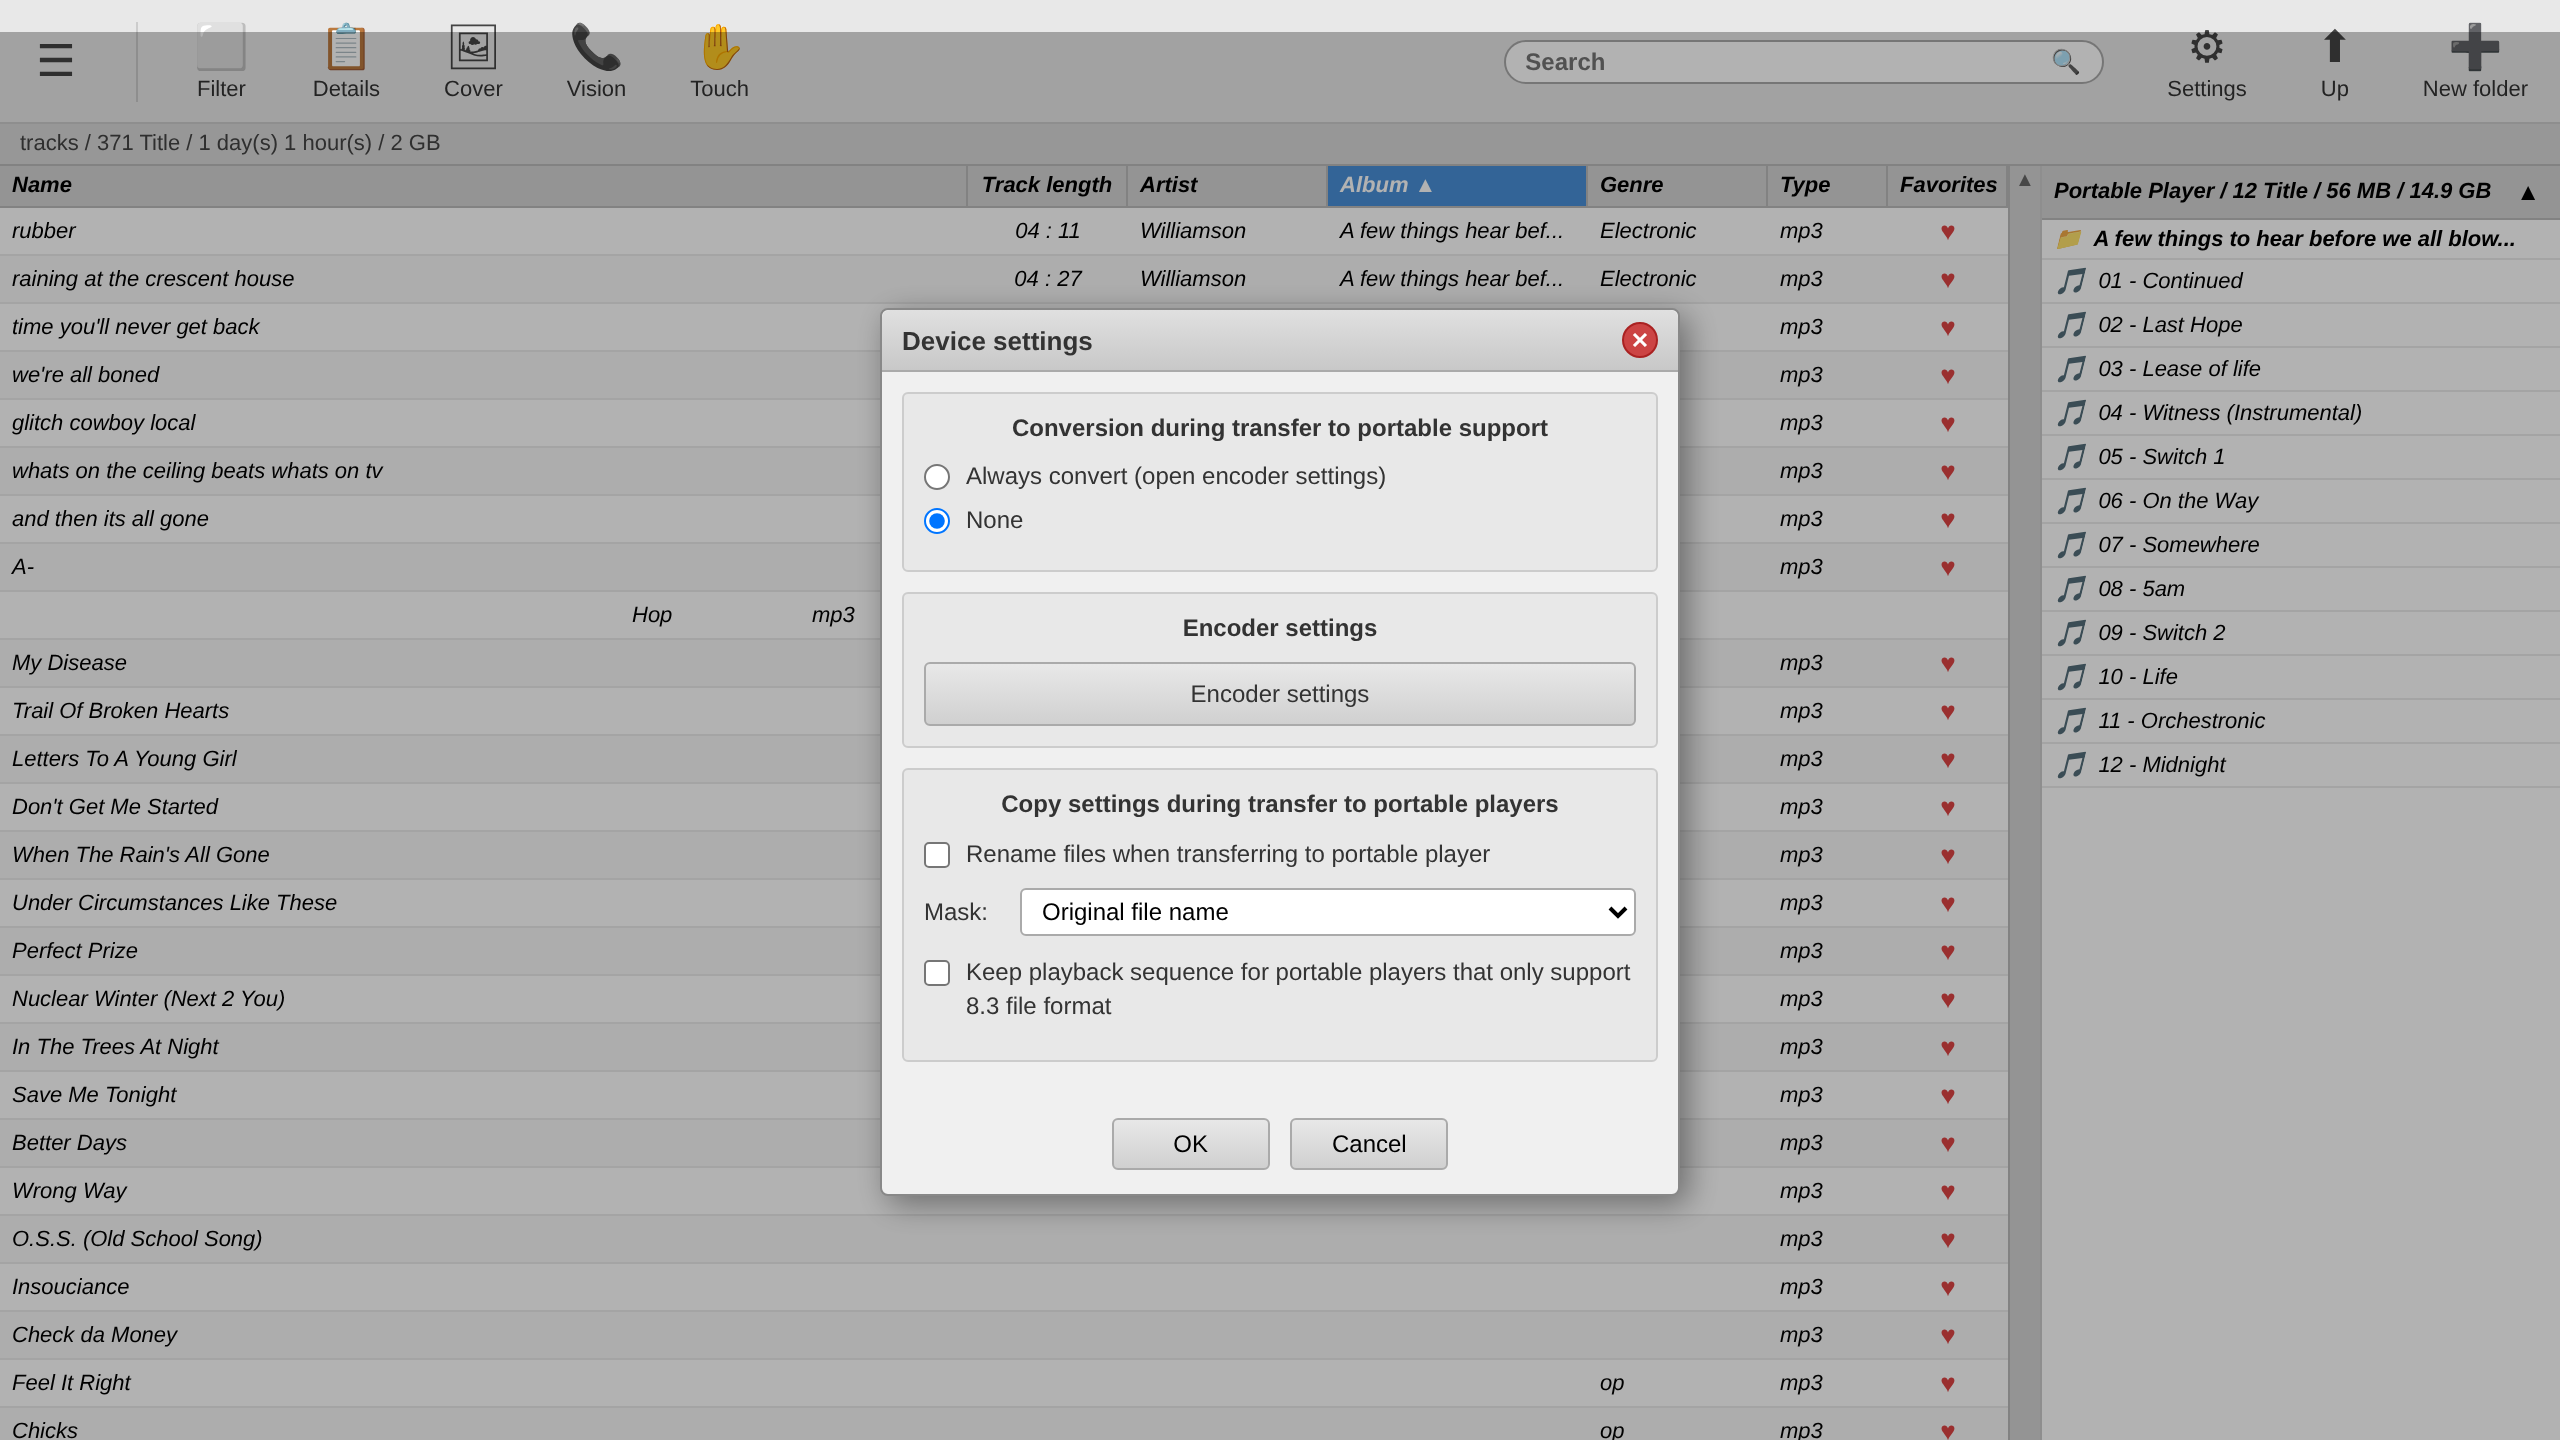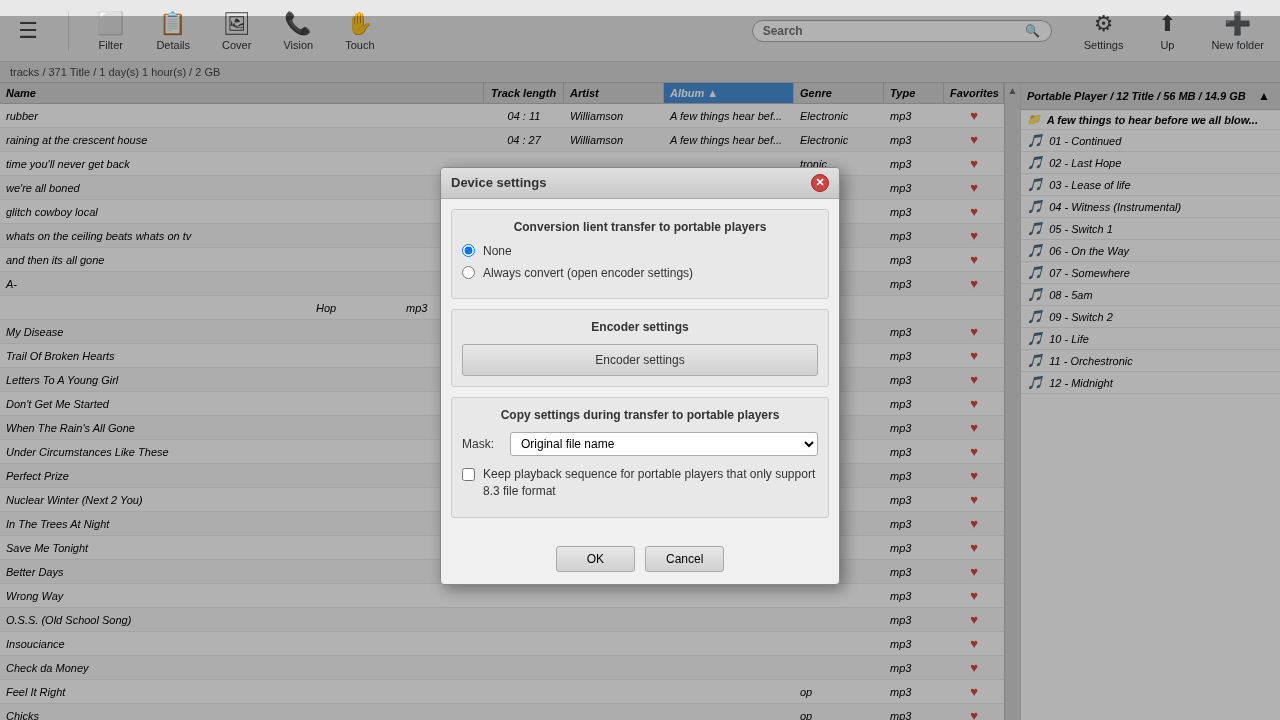--- a/index.html
+++ b/index.html
@@ -452,38 +452,42 @@
 
 <div class="dialog-overlay">
   <div class="dialog">
     <div class="dialog-titlebar">
       <span class="dialog-title">Device settings</span>
       <div class="dialog-close">✕</div>
     </div>
     <div class="dialog-body">
 
       <div class="dialog-section">
-        <div class="dialog-section-title">Conversion lient transfer to portable players</div>
+        <div class="dialog-section-title">Conversion during transfer to portable support</div>
+        <div class="radio-row">
+          <input type="radio" name="conversion" id="radio-always" style="">
+          <label class="radio-label" for="radio-always">Always convert (open encoder settings)</label>
+        </div>
         <div class="radio-row">
           <input type="radio" name="conversion" id="radio-none" checked="" style="">
           <label class="radio-label" for="radio-none">None</label>
         </div>
-        <div class="radio-row">
-          <input type="radio" name="conversion" id="radio-always" style="">
-          <label class="radio-label" for="radio-always">Always convert (open encoder settings)</label>
-        </div>
       </div>
 
       <div class="dialog-section">
         <div class="dialog-section-title">Encoder settings</div>
         <button class="encoder-btn">Encoder settings</button>
       </div>
 
       <div class="dialog-section">
         <div class="dialog-section-title">Copy settings during transfer to portable players</div>
+        <div class="checkbox-row">
+          <input type="checkbox" id="rename-cb" style="">
+          <label class="checkbox-label" for="rename-cb">Rename files when transferring to portable player</label>
+        </div>
         <div class="mask-row">
           <span class="mask-label">Mask:</span>
           <select class="mask-select">
             <option>Original file name</option>
             <option>Custom</option>
           </select>
         </div>
         <div class="checkbox-row">
           <input type="checkbox" id="keep-cb" style="">
           <label class="checkbox-label" for="keep-cb">Keep playback sequence for portable players that only support 8.3 file format</label>

